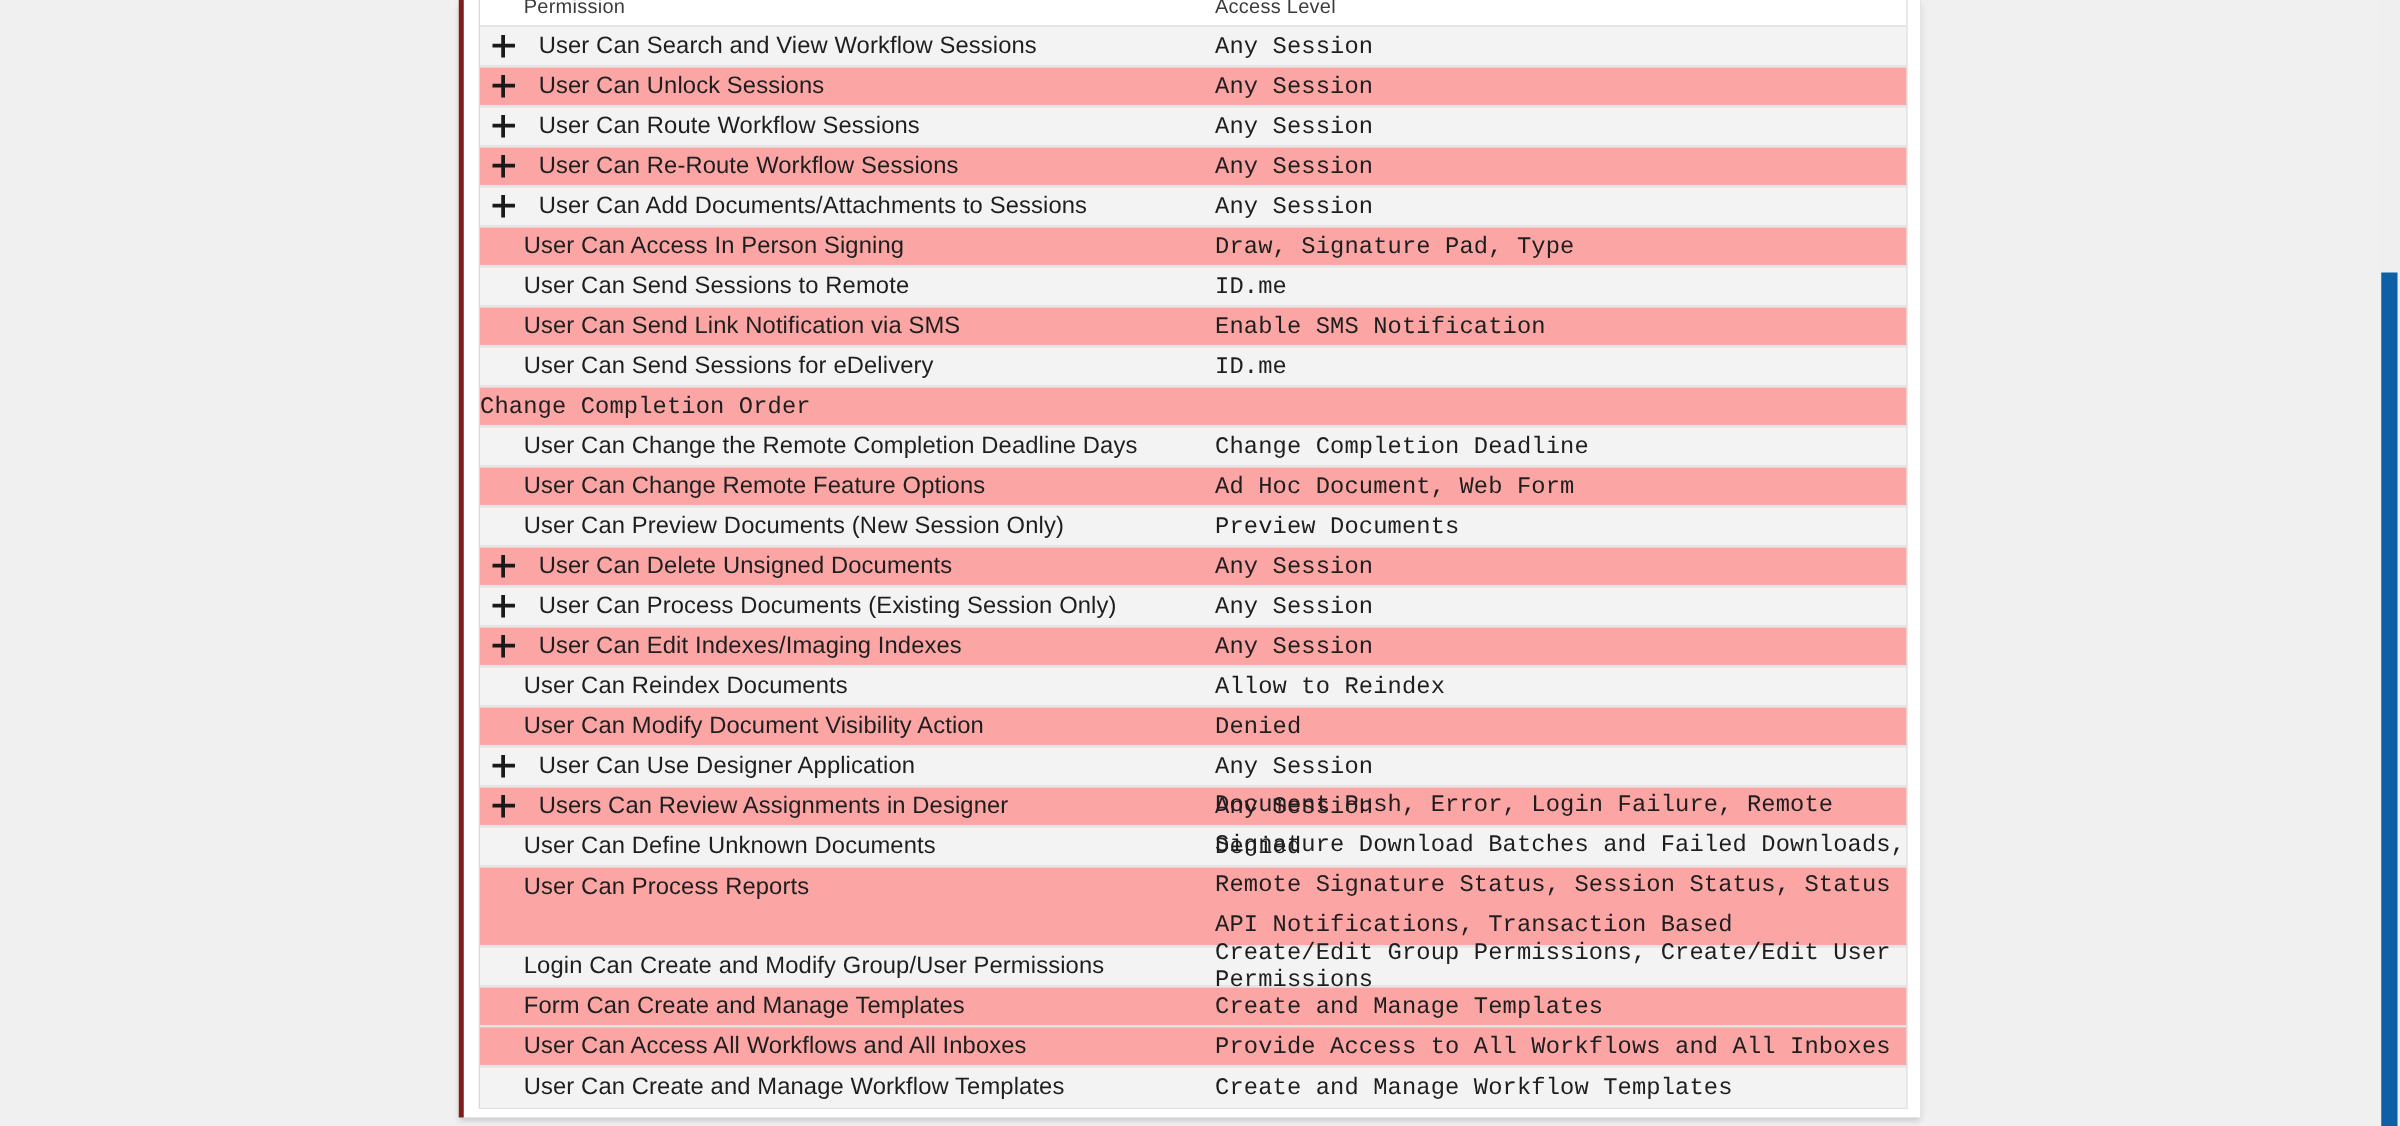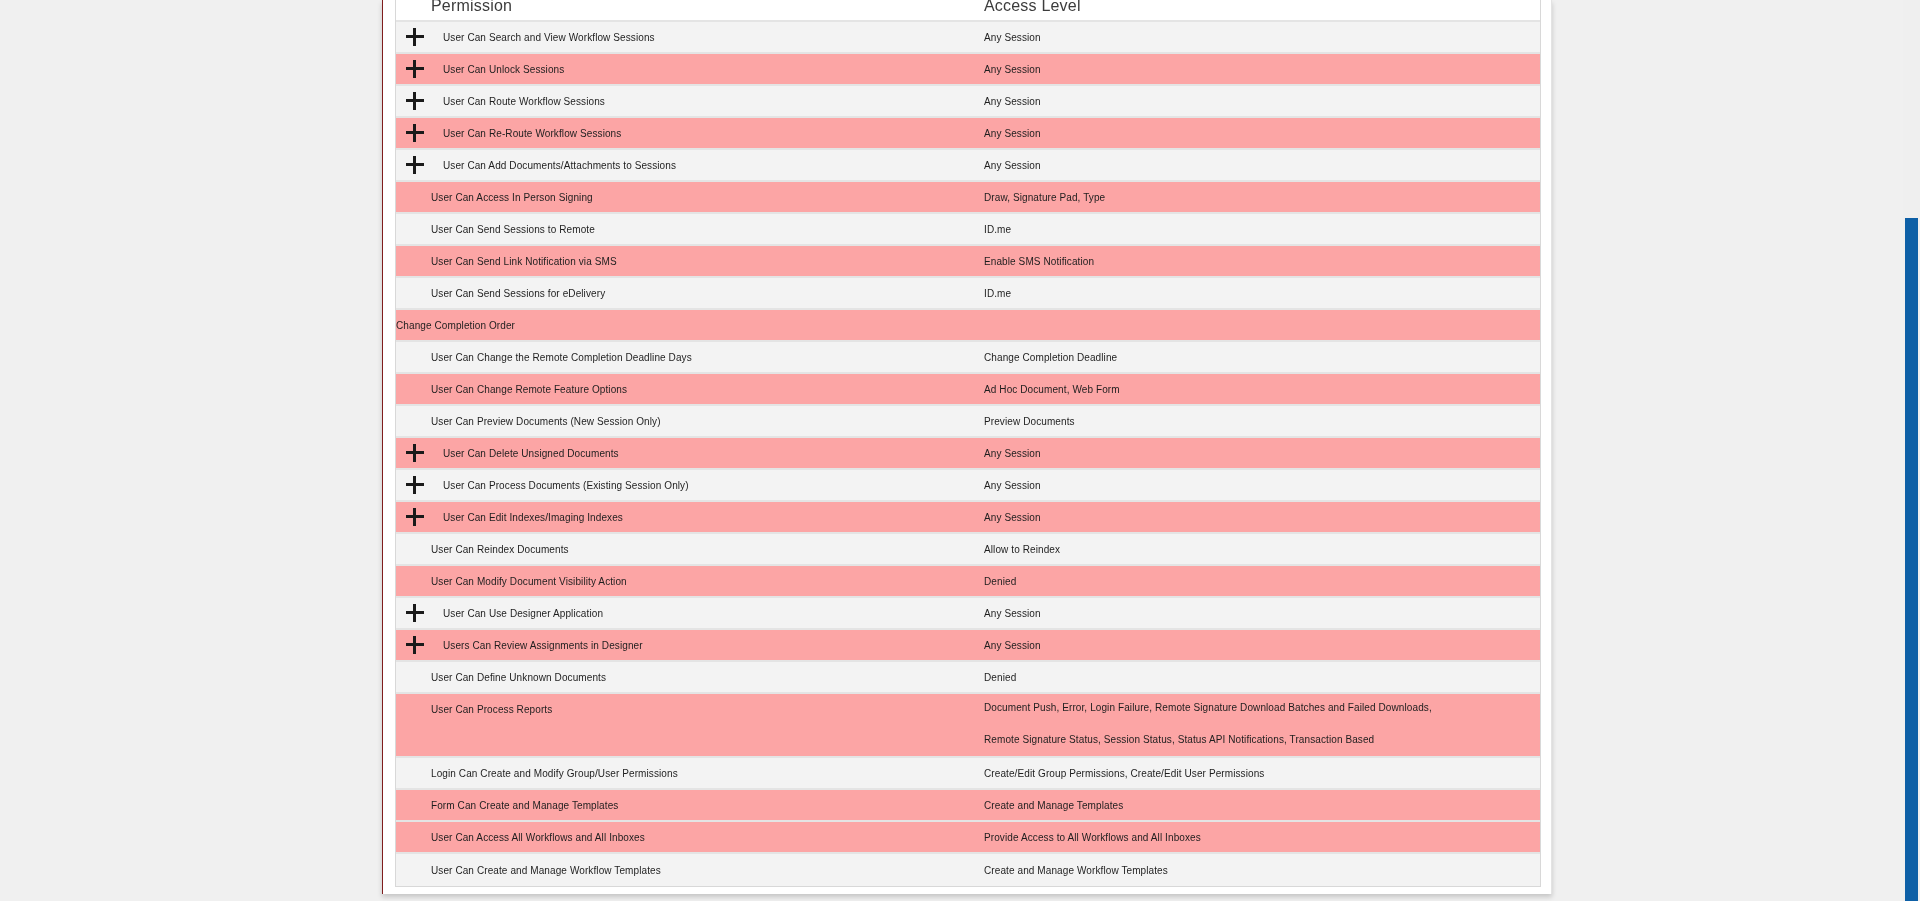--- a/index.html
+++ b/index.html
@@ -5,24 +5,24 @@
   * { margin: 0; padding: 0; box-sizing: border-box; }
   html, body {
     width: 1920px; height: 901px;
     overflow: hidden;
     background: #f0f0f0;
     font-family: "Liberation Sans", sans-serif;
     position: relative;
   }
   .card {
     position: absolute;
-    left: 382px; top: 0;
+    left: 367px; top: 0;
     width: 1170px; height: 894px;
     background: #ffffff;
-    border-left: 1px solid #7f1d1d;
+    border-left: 4px solid #7f1d1d;
     border-right: 1px solid #e3e3e3;
     box-shadow: 0 3px 5px rgba(0,0,0,0.18);
     overflow: hidden;
   }
   .table-wrap {
     margin: -19px 10px 0 12px;
   }
   .perm-table {
     border: 1px solid #d8d8d8;
     background: #ffffff;
@@ -47,21 +47,21 @@
     height: 32px;
     display: flex;
     align-items: center;
     border-bottom: 2px solid #e4e4e4;
     background: #fca5a5;
   }
   .row:last-child { border-bottom: none; }
   .row.stripe { background: #f3f3f3; }
   .row.tall { height: 64px; align-items: flex-start; }
   .cell {
-    font-size: 10px;
+    font-size: 19px;
     color: #1e1e1e;
     letter-spacing: 0.1px;
   }
   .col-perm {
     width: 588px;
     position: relative;
     height: 100%;
     display: flex;
     align-items: center;
   }
@@ -69,21 +69,21 @@
   .perm-label { padding-left: 35px; }
   .row.expandable .perm-label { padding-left: 47px; }
   .row.tall .perm-label, .row.tall .access-value { line-height: 32px; }
   .col-access {
     flex: 1;
     height: 100%;
     display: flex;
     align-items: center;
   }
   .row.tall .col-access { align-items: flex-end; }
-  .access-value { white-space: pre-line; }
+  .access-value { white-space: pre-line; font-family: Liberation Mono, monospace; }
   .plus-icon {
     display: none;
     position: absolute;
     left: 10px;
     top: 50%;
     margin-top: -9px;
     width: 18px; height: 18px;
     cursor: pointer;
   }
   .row.expandable .plus-icon { display: block; }

